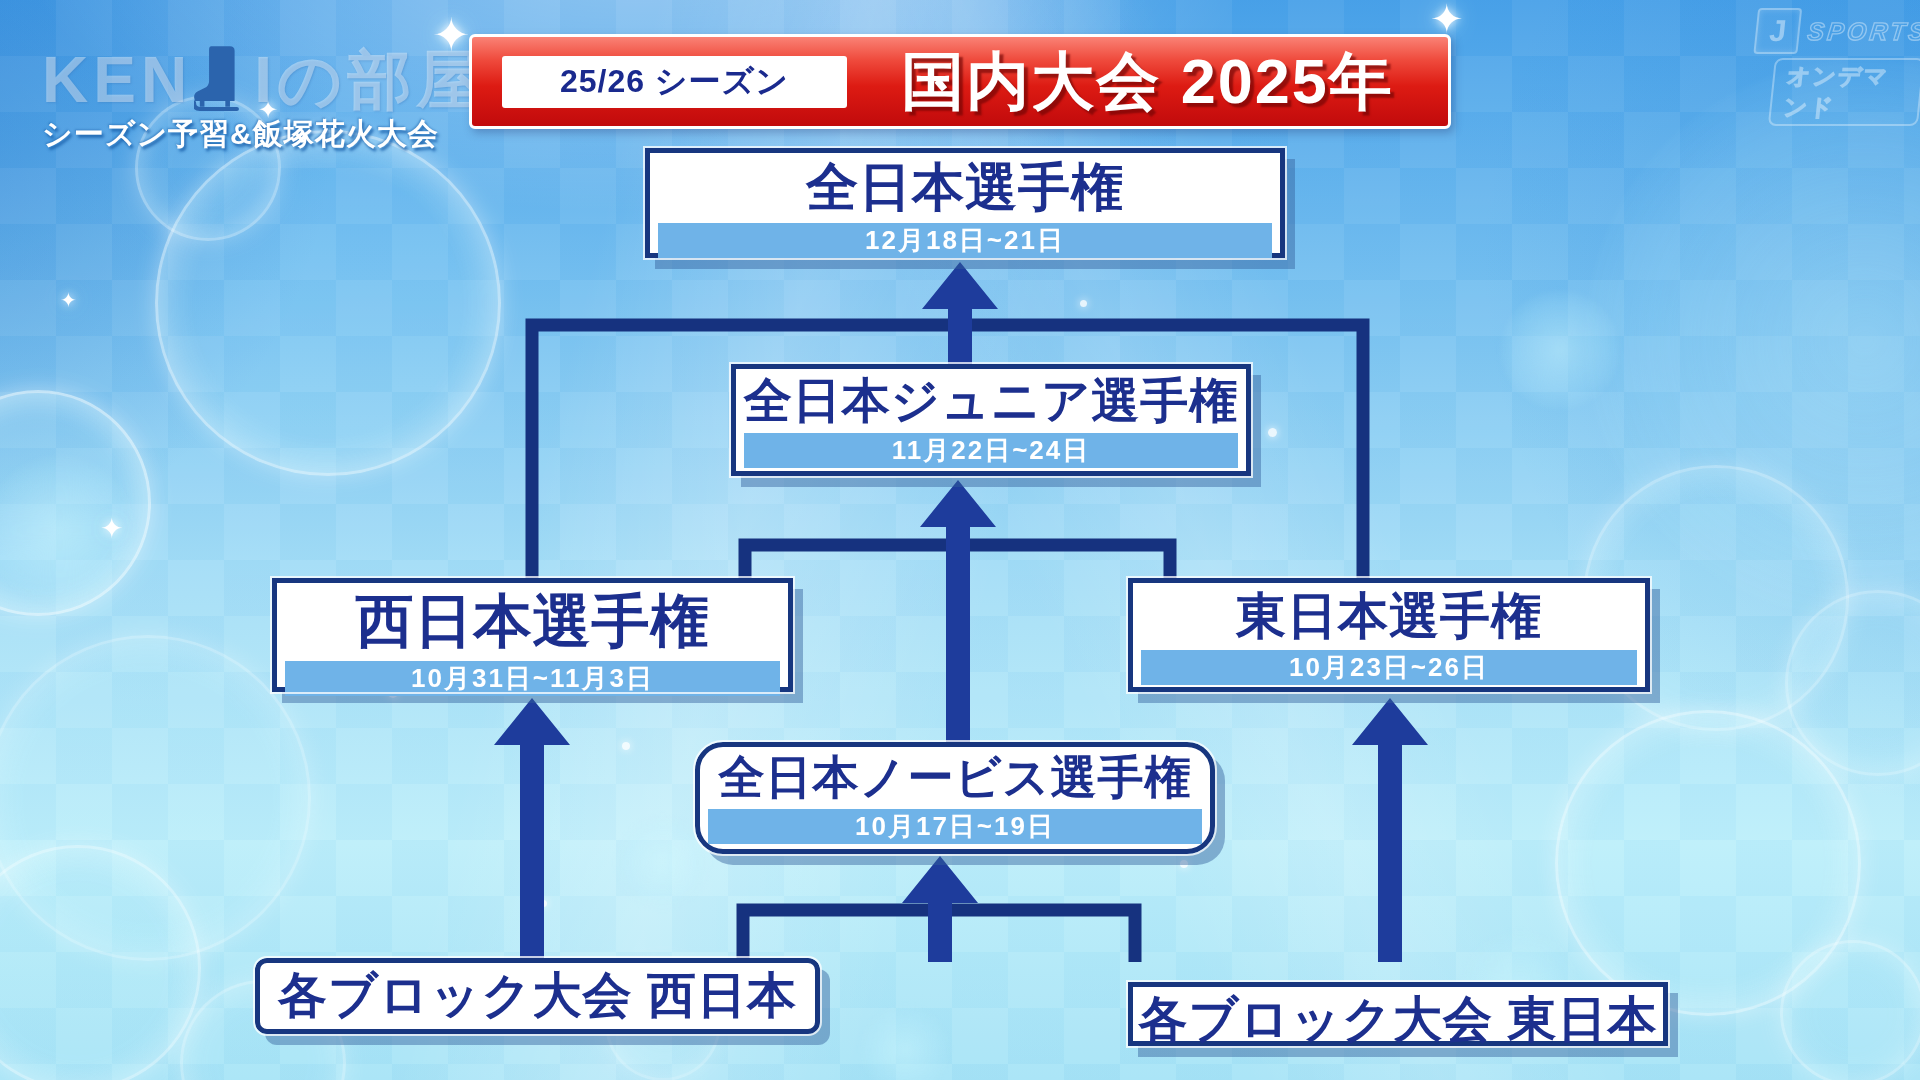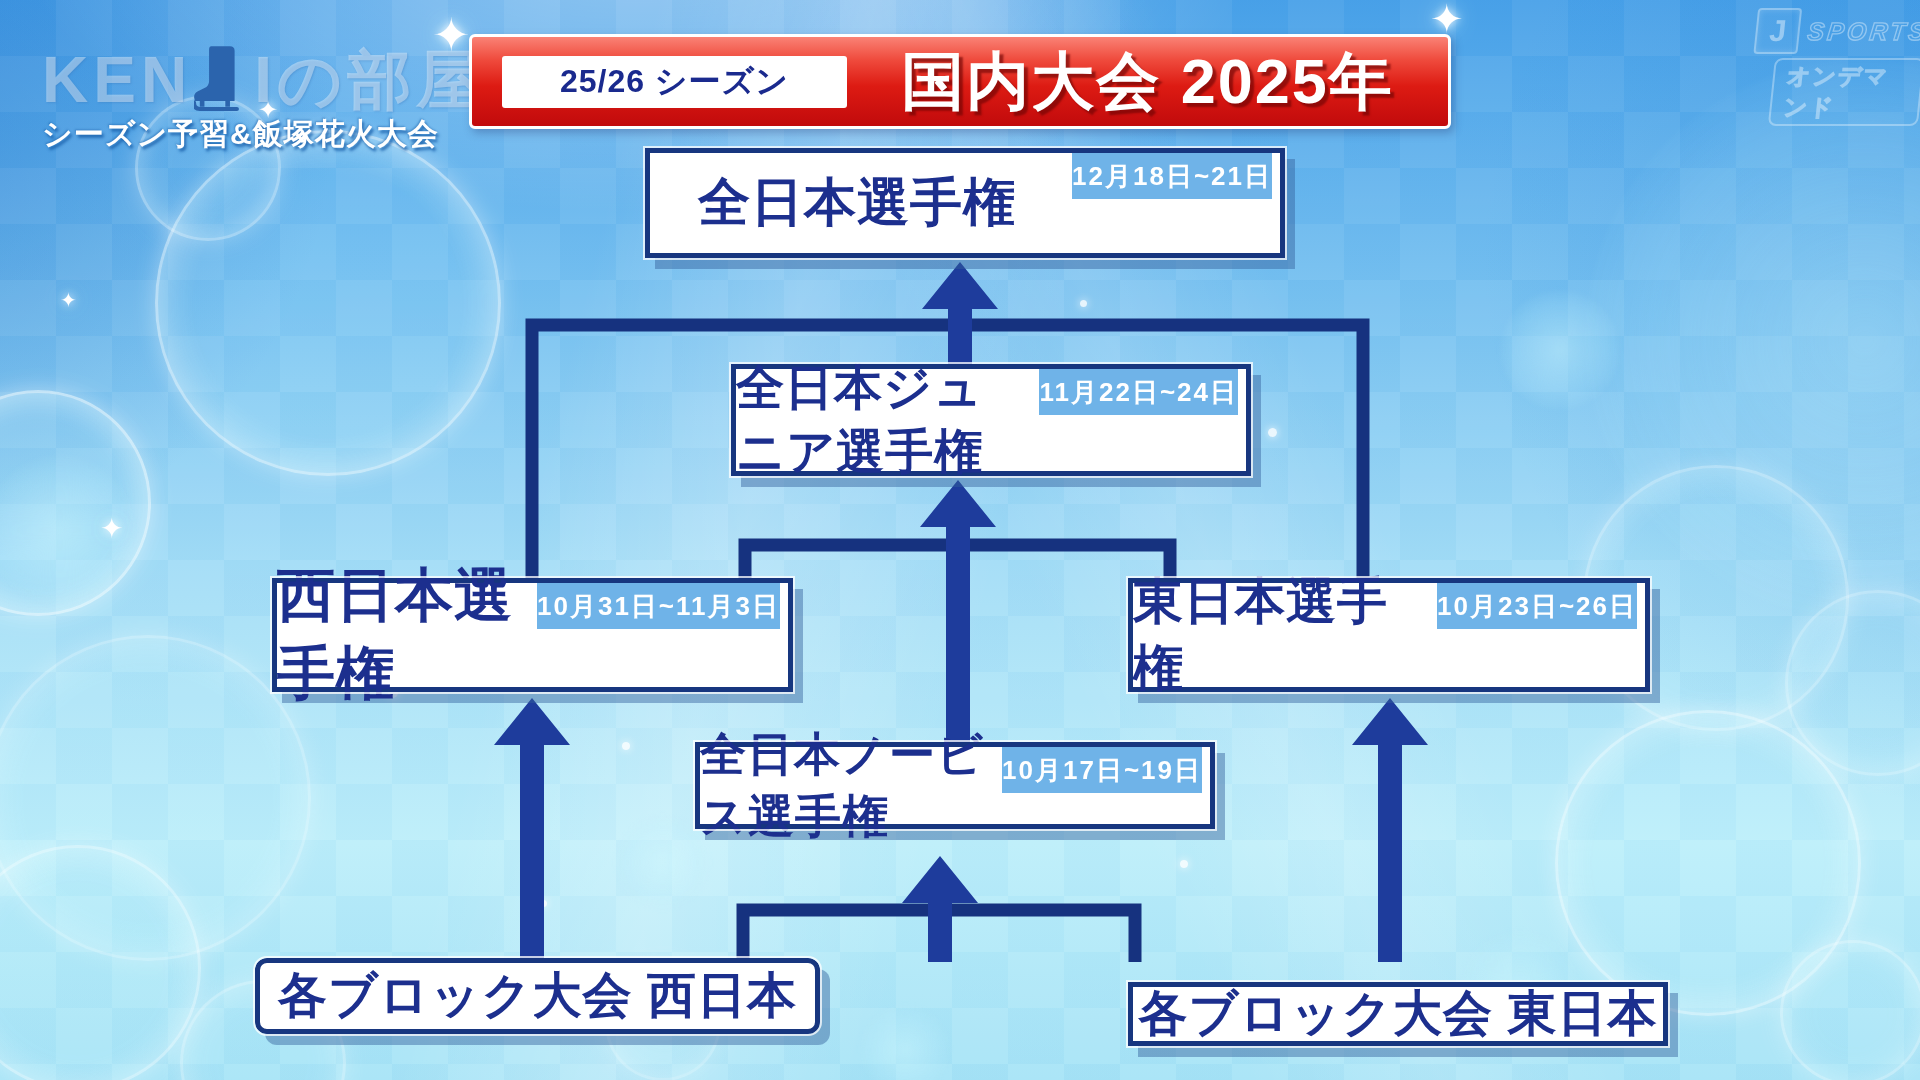--- a/index.html
+++ b/index.html
@@ -79,21 +79,21 @@
     color:transparent;-webkit-text-stroke:1.1px rgba(255,255,255,0.7);display:inline-block;}
 
   
   .connectors{position:absolute;left:0;top:0;z-index:3;pointer-events:none;}
 
   
   .node{position:absolute;z-index:5;background:#ffffff;
     border:5px solid var(--box_border,#17367f);box-sizing:border-box;
     outline:2px solid rgba(255,255,255,0.75);
     box-shadow:10px 11px 0 rgba(50,95,155,0.45);
-    display:flex;flex-direction:row;}
+    display:flex;flex-direction:column;}
   .node-title{flex:1;display:flex;align-items:center;justify-content:center;
     font-weight:bold;color:var(--title_text,#1c2f8e);letter-spacing:1px;}
   .node-date{height:46px;margin:0 8px 7px 8px;background:var(--date_band,#6fb3e8);
     display:flex;align-items:center;justify-content:center;
     font-size:26px;font-weight:bold;color:var(--date_text,#ffffff);letter-spacing:2px;}
   .leaf .node-title{font-size:49px;}
 </style>
 </head>
 <body>
 
@@ -184,21 +184,21 @@
   <div class="node" style="left:272px;top:578px;width:521px;height:114px;">
     <div class="node-title" style="font-size:58px;">西日本選手権</div>
     <div class="node-date">10月31日~11月3日</div>
   </div>
 
   <div class="node" style="left:1128px;top:578px;width:522px;height:114px;">
     <div class="node-title" style="font-size:50px;">東日本選手権</div>
     <div class="node-date">10月23日~26日</div>
   </div>
 
-  <div class="node" style="left:695px;top:742px;width:520px;height:87px;">
+  <div class="node" style="left:695px;top:742px;width:520px;height:112px;border-radius:28px;">
     <div class="node-title" style="font-size:46px;">全日本ノービス選手権</div>
     <div class="node-date">10月17日~19日</div>
   </div>
 
   <div class="node leaf" style="left:255px;top:958px;width:565px;height:76px;border-radius:12px;">
     <div class="node-title">各ブロック大会 西日本</div>
   </div>
 
   <div class="node leaf" style="left:1128px;top:936px;width:540px;height:64px;margin-top:46px;">
     <div class="node-title">各ブロック大会 東日本</div>

